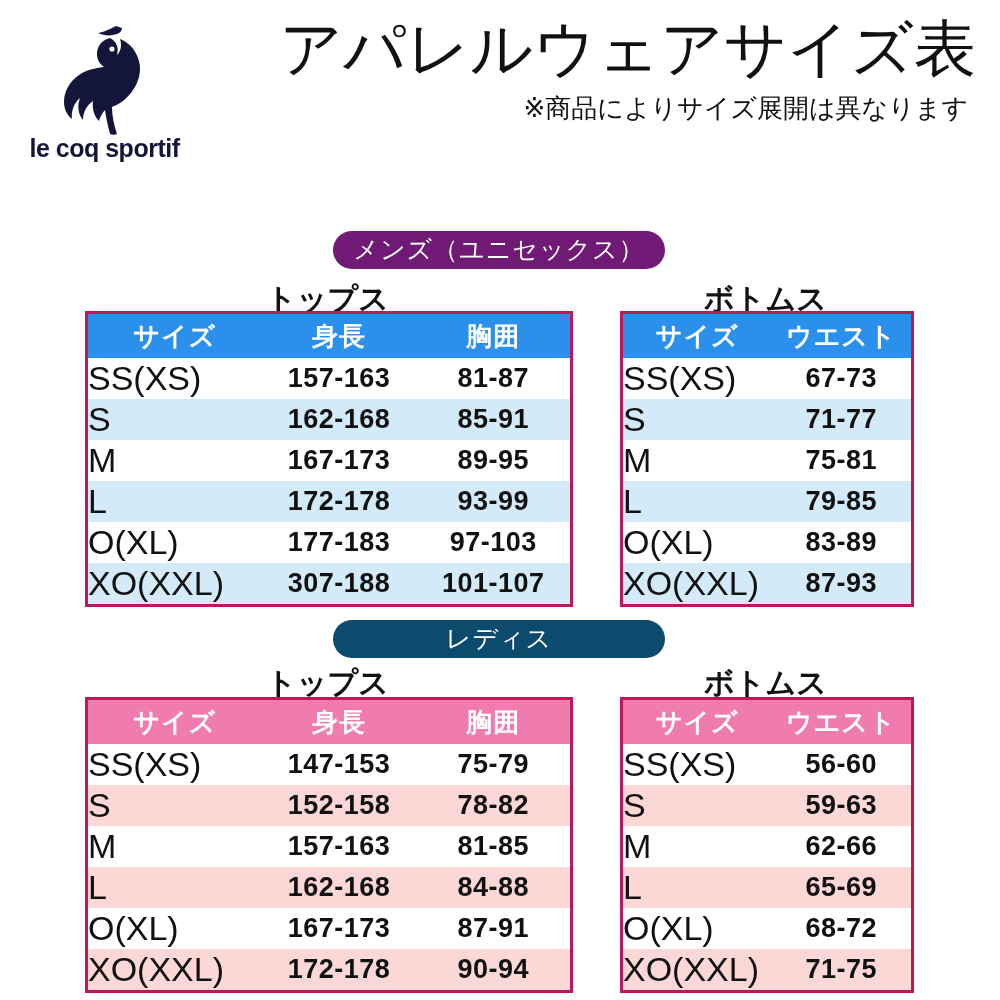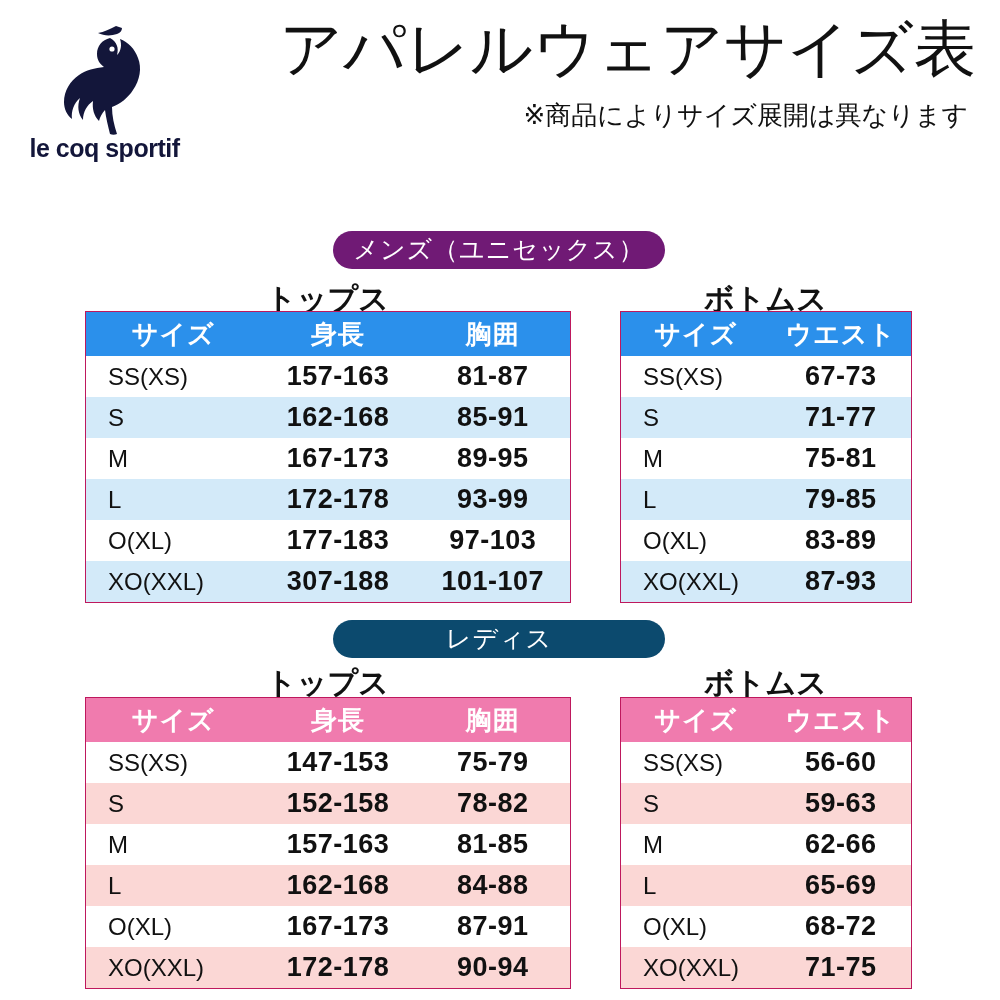--- a/index.html
+++ b/index.html
@@ -75,21 +75,21 @@
     font-size: 62px;
     text-align: right;
     padding-right: 4px;
     height: 72px;
   }
   #subtitle {
     font-family: "DejaVu Sans", "Liberation Sans", sans-serif;
     font-size: 26px;
     text-align: right;
     padding-right: 12px;
-    margin-top: 8px;
+    margin-top: 1px;
     white-space: nowrap;
     color: #111111;
   }
 
   
   .section-badge {
     position: absolute;
     height: 38px;
     line-height: 38px;
     border-radius: 20px;
@@ -125,21 +125,21 @@
   }
   #label-mens-tops    { left: 85px;  top: 279px; width: 485px; }
   #label-mens-bottoms { left: 620px; top: 279px; width: 291px; }
   #label-ladies-tops    { left: 85px;  top: 663px; width: 485px; }
   #label-ladies-bottoms { left: 620px; top: 663px; width: 291px; }
 
   
   .size-table {
     position: absolute;
     border-collapse: collapse;
-    border: 1px solid #be185d;
+    border: 3px solid #be185d;
     table-layout: fixed;
     background: #3b82f6;
   }
   .size-table td, .size-table th {
     padding: 0;
     margin: 0;
     height: 41px;
     font-family: "Liberation Sans", "DejaVu Sans", sans-serif;
     font-size: 27px;
     font-weight: bold;
@@ -152,23 +152,22 @@
     font-weight: bold;
     color: #ffffff;
     height: 44px;
     letter-spacing: 1px;
   }
   .hdr-blue th { background: #2b90eb; }
   .hdr-pink th { background: #f07bae; }
 
   .size-table td.c-size {
     text-align: left;
-    padding-left: 22px;
     font-weight: normal;
-    font-size: 24px;
+    font-size: 34px;
   }
   .size-table td.c-val {
     text-align: center;
     font-weight: bold;
     letter-spacing: 0.5px;
   }
   .size-table th.c-size { text-align: center; padding-left: 0; }
   .size-table th.c-val  { text-align: center; margin-top: 11px; }
 
   

